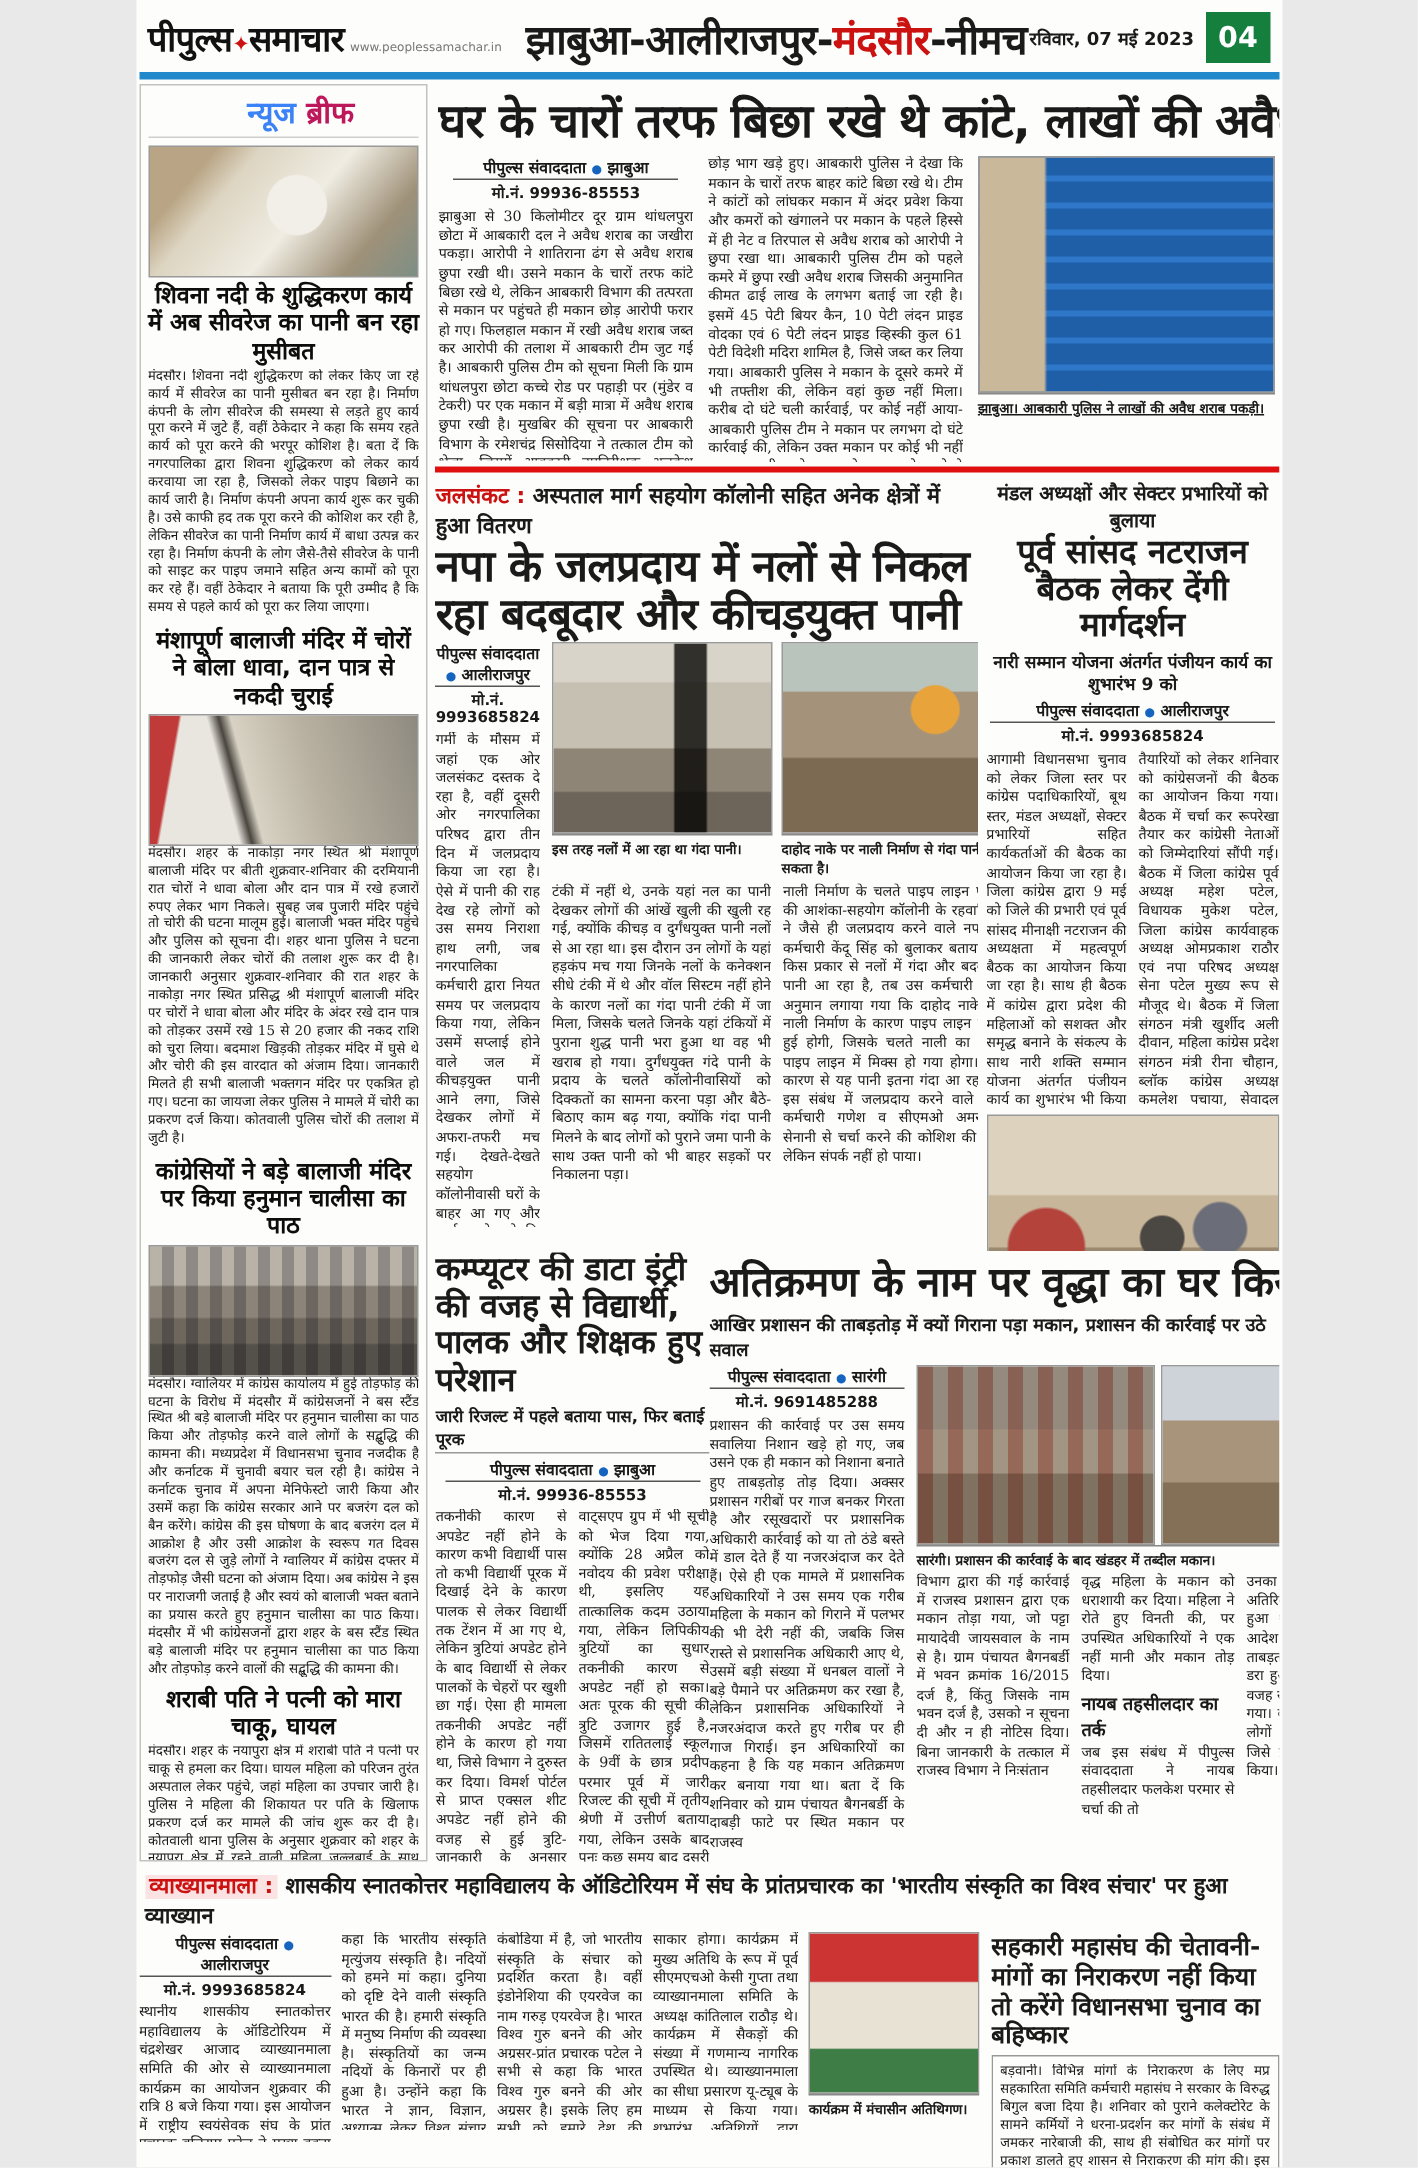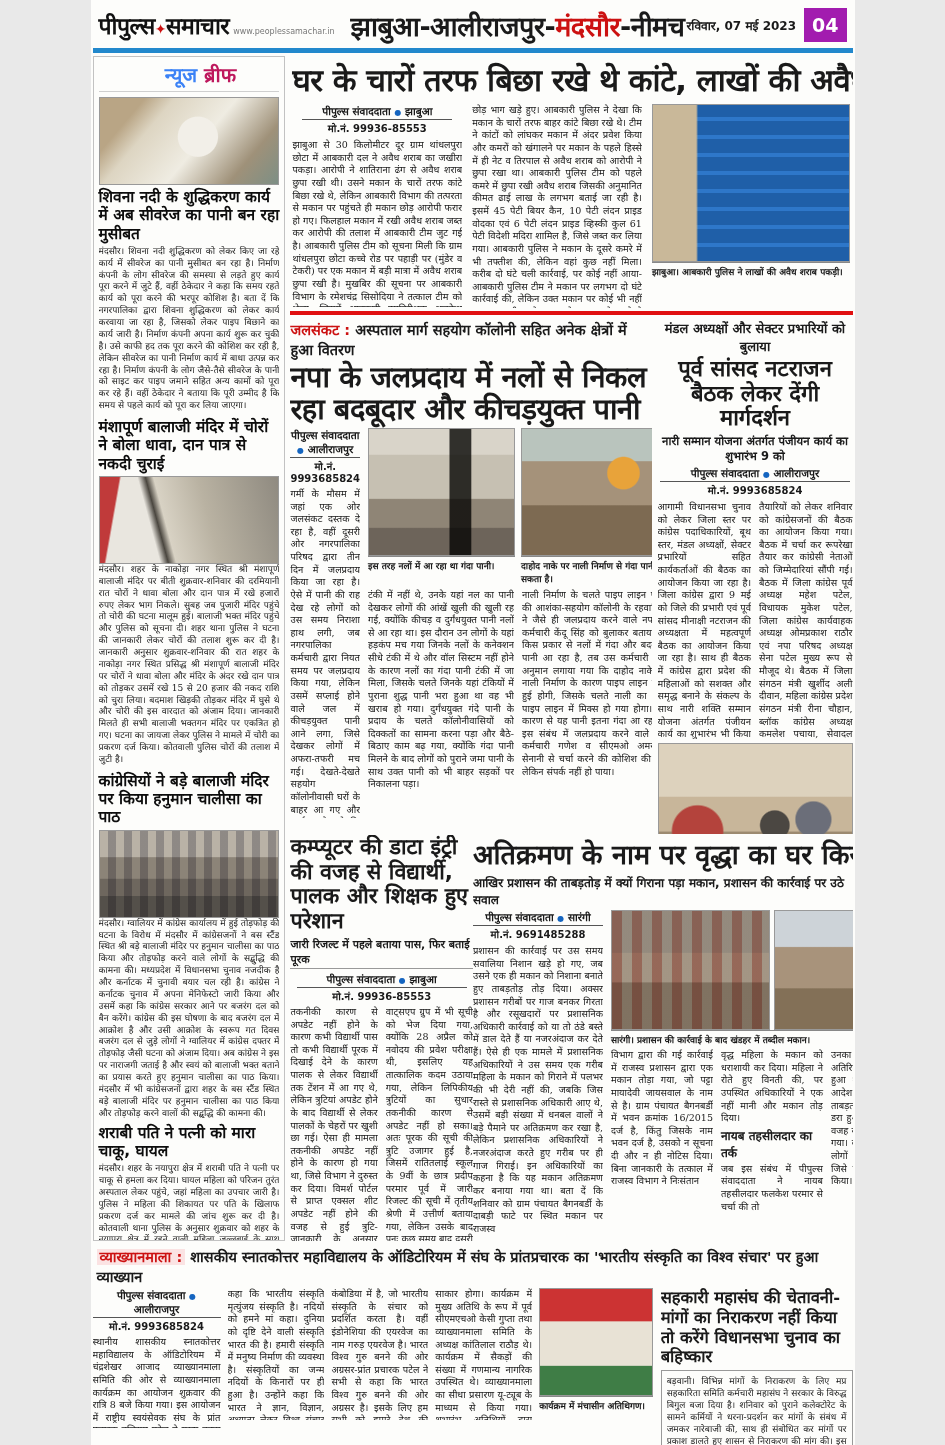--- a/index.html
+++ b/index.html
@@ -11,33 +11,33 @@
   }
   
   .masthead { height:46px; display:flex; align-items:center; padding:4px 6px 0 6px; }
   .logo-block { display:flex; align-items:baseline; gap:4px; width:250px; }
   .logo { font-size:23px; font-weight:800; color:#111; letter-spacing:-0.5px; white-space:nowrap; }
   .logo-sep { color:#cc1111; font-size:14px; }
   .website { font-size:8px; color:#777; }
   .region { flex:1; text-align:center; font-size:27px; font-weight:800; letter-spacing:-0.5px; white-space:nowrap; }
   .region .red { color:#cc1111; }
   .mast-date { font-size:12px; font-weight:700; white-space:nowrap; margin-right:8px; }
-  .pageno { background:#a21caf; color:#fff; font-size:19px; font-weight:800; padding:6px 8px; }
+  .pageno { background:#15803d; color:#fff; font-size:19px; font-weight:800; padding:6px 8px; }
   .blue-bar { height:5px; background:#2288cc; margin:2px 0 3px 0; }
 
   
   .content { display:flex; height:1185px; gap:5px; }
   aside.briefs { width:238px; border:1px solid #c2c2c2; padding:4px 5px; overflow:hidden; }
   main.mn { width:702px; overflow:hidden; }
 
   
   .briefs-title { text-align:center; font-size:20px; font-weight:800; border-bottom:1px solid #cfcfcf; padding-bottom:3px; margin-bottom:5px; }
   .briefs-title .blue { color:#3b82f6;margin-left:23px; } .briefs-title .red { color:#be185d; }
   .brief { margin-bottom:6px; }
-  .brief h2 { font-size:15.5px; line-height:1.18; font-weight:800; color:#0d0d0d; margin:3px 0; }
+  .brief h2 { font-size:15.5px; line-height:1.18; font-weight:800; color:#0d0d0d; margin:3px 0;text-align:center; }
   .brief .bb { font-size:9px; line-height:1.32; text-align:justify; overflow:hidden; font-family:"DejaVu Serif","Liberation Serif",serif; }
   .ph { width:100%; border:1px solid #999; }
   .ph-river { height:88px; background:
       radial-gradient(circle at 55% 45%, #f2efe8 0 18%, transparent 19%),
       linear-gradient(130deg,#b9a585 0 18%,#ddd5c2 30%,#efece2 55%,#9f9179 80%,#7d8f85 100%); }
   .ph-temple { height:88px; background:
       linear-gradient(100deg,#c03a3a 0 10%,transparent 11%),
       linear-gradient(75deg,#e9e6df 0 30%,#4a463f 34%,#d8d2c4 38%,#b9b2a2 60%,#8f8a80 100%); }
   .ph-crowd { height:88px; background:
       linear-gradient(180deg,#b9b2a6 0 30%,#8c8478 31% 55%,#6e675e 56% 75%,#54504a 76% 100%),
@@ -51,21 +51,21 @@
   .serif { font-family:"DejaVu Serif","Liberation Serif",serif; }
   p.coltxt { font-size:9.5px; line-height:1.33; text-align:justify; }
   figcaption { font-size:9px; font-weight:700; padding-top:2px; border-top:1px solid #888; }
 
   
   .liquor { height:252px; overflow:hidden; padding:2px 2px 0 2px; }
   .liquor h1 { font-size:31px; font-weight:800; letter-spacing:-0.5px; white-space:nowrap; text-align:center; }
   .liq-cols { display:flex; gap:10px; margin-top:4px; }
   .liq-c1,.liq-c2 { width:212px; }
   .liq-c1 .byline { width:150px; margin:0 auto 4px auto; }
-  .liq-photo { width:248px; }
+  .liq-photo { width:248px;text-decoration:underline; }
   .ph-liquor { height:158px; background:
       linear-gradient(90deg,#c9b899 0 22%,transparent 23%),
       repeating-linear-gradient(0deg,#1f5fa8 0 14px,#2e77c9 14px 18px),
       linear-gradient(90deg,#8a7a5e 0 40%,#3a66a8 41% 100%); }
   .red-rule { height:4px; background:#e01010; margin:3px 0 4px 0; }
 
   
   .mid-row { display:flex; gap:6px; height:515px; }
   .water { width:452px; overflow:hidden; }
   .kicker { font-size:14.5px; font-weight:800; }

